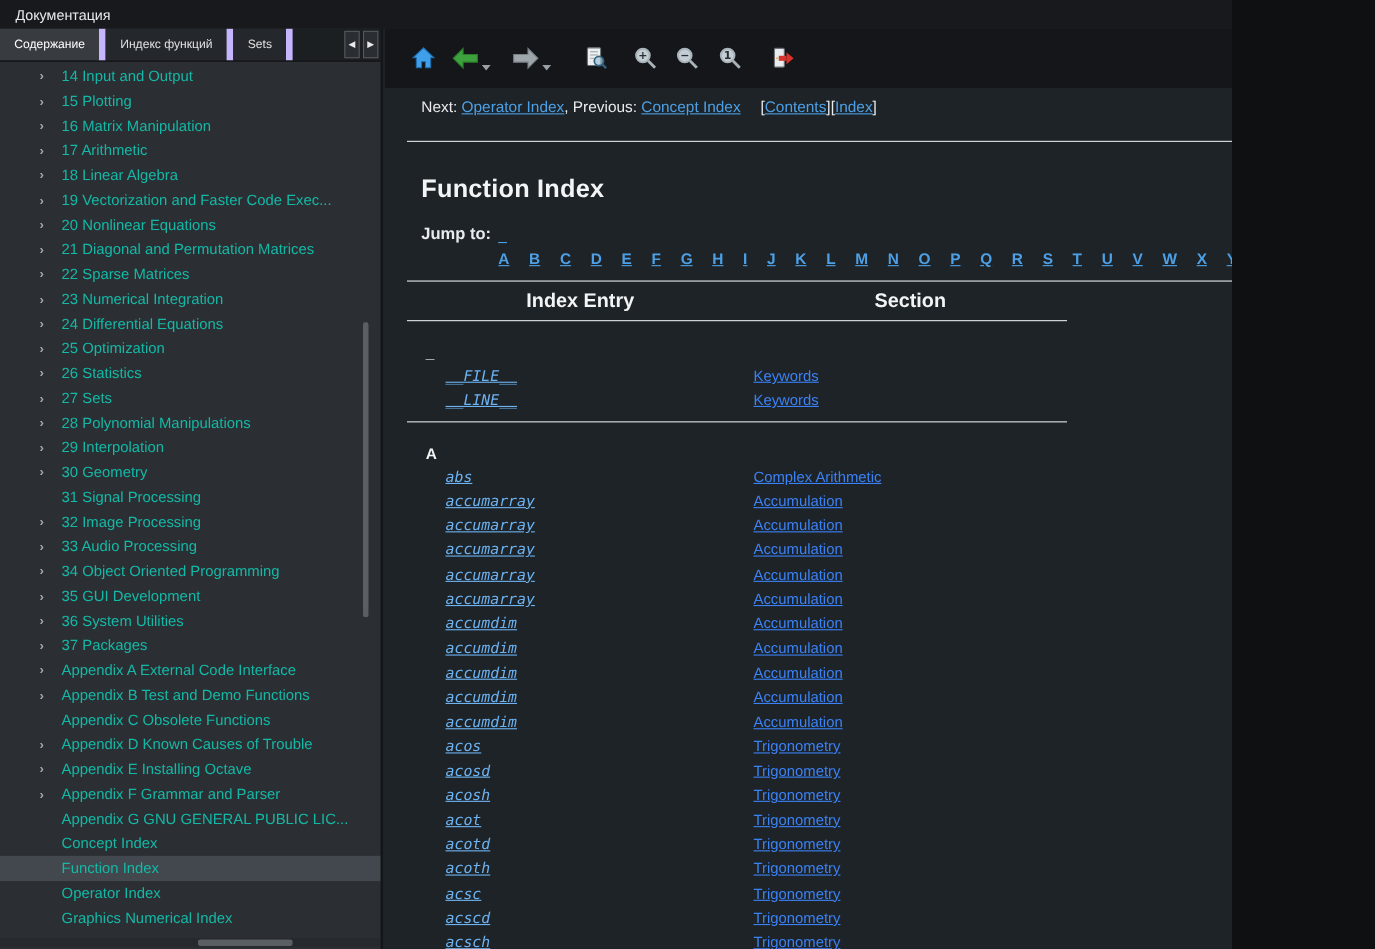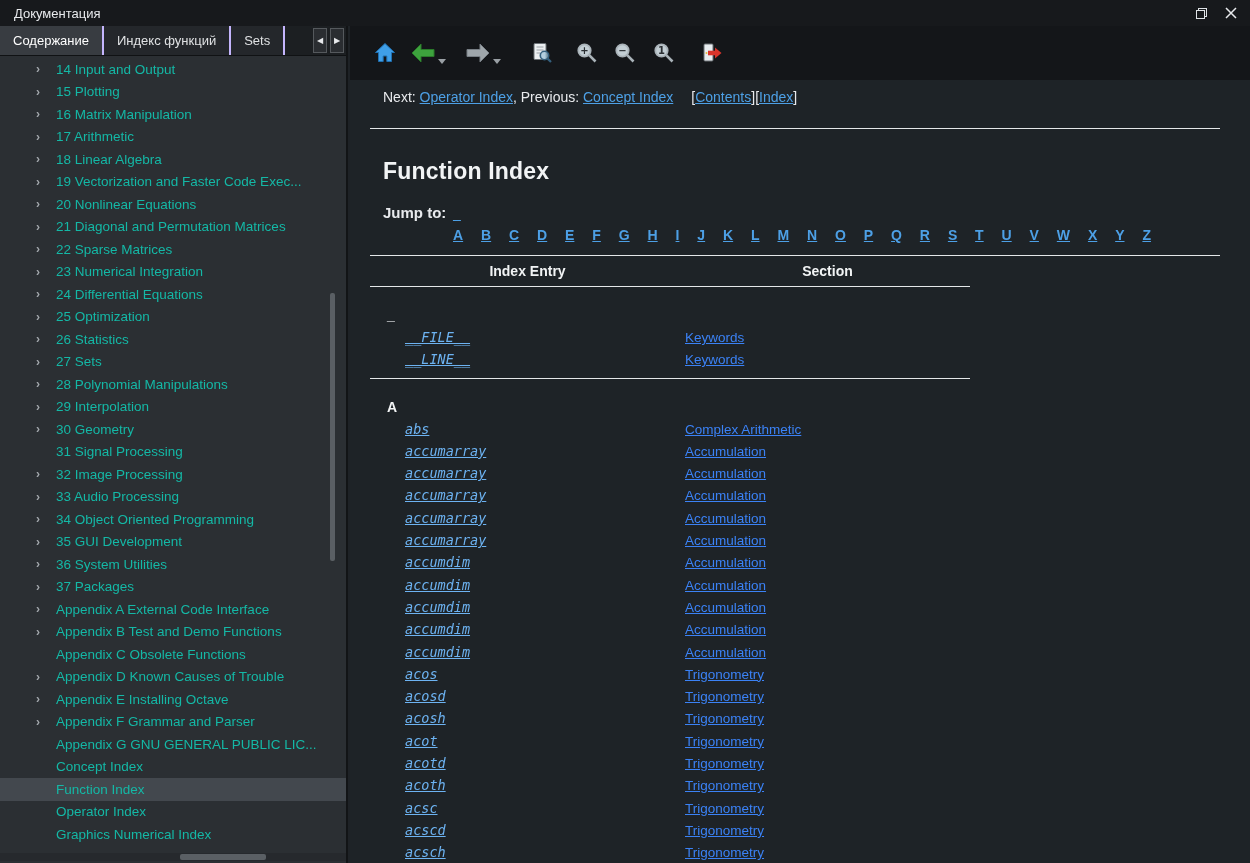--- a/index.html
+++ b/index.html
@@ -1,29 +1,29 @@
 <!DOCTYPE html>
 <html><head>
 <meta charset="utf-8">
 <style>
   * { margin:0; padding:0; box-sizing:border-box; }
   html,body { background:#0e1012; }
   body { font-family:"Liberation Sans", sans-serif; }
-  .window { position:relative; width:1250px; height:863px; background:#1e2226; overflow:hidden; }
+  .window { position:relative; width:1120px; height:863px; background:#1e2226; overflow:hidden; }
 
   
   .titlebar { position:absolute; left:0; top:0; width:1250px; height:26px; background:#17191c; display:flex; align-items:center; }
   .titlebar .title { margin-left:14px; font-size:13px; color:#e8eaed; }
   .winbtns { position:absolute; right:4px; top:0; height:26px; display:flex; align-items:center; }
   .winbtn { width:30px; height:26px; display:flex; align-items:center; justify-content:center; cursor:default; }
 
   
   .leftpanel { position:absolute; left:0; top:26px; width:348px; height:837px; background:#2b2f33; border-right:2px solid #121416; }
   .tabbar { position:relative; height:30px; background:#1c1f22; display:flex; align-items:stretch; border-bottom:1px solid #101214; overflow:hidden; }
-  .tab { padding:0 13px; display:flex; align-items:center; font-size:13px; color:#dfe1e3; background:#24272b; border-right:2px solid #c4b5fd; white-space:nowrap; overflow:hidden; }
+  .tab { padding:0 13px; display:flex; align-items:center; font-size:11px; color:#dfe1e3; background:#24272b; border-right:6px solid #c4b5fd; white-space:nowrap; overflow:hidden; }
   .tab.active { background:#383c41; color:#ffffff; }
   .tabscroll { position:absolute; right:2px; top:2px; display:flex; gap:3px; }
   .tsbtn { width:14px; height:25px; background:#2a2d31; border:1px solid #55595d; color:#e8eaed; font-size:8px; display:flex; align-items:center; justify-content:center; }
 
   .tree { position:relative; height:805px; overflow:hidden; padding-top:2px; }
   .treerow { height:22.5px; display:flex; align-items:center; padding-left:36px; cursor:default; }
   .treerow.selected { background:#43484e; }
   .chev { width:20px; font-size:12px; font-weight:bold; color:#a2a7ac; line-height:1; }
   .treelabel { font-size:13.5px; color:#14b8a6; white-space:nowrap; }
   .vthumb { position:absolute; right:11px; top:237px; width:5px; height:268px; background:#5a5f64; border-radius:2px; }
@@ -43,21 +43,21 @@
   .lnk { color:#4da0e6; text-decoration:underline; }
   .brackets { margin-left:18px; }
   hr.full { border:none; border-top:1px solid #e4e7e9; width:850px; margin:23px 0 0 0; }
   h1.doctitle { margin:29px 0 0 13px; font-size:23px; color:#f2f4f5; letter-spacing:0.2px; }
   .jump { margin:19px 0 0 13px; display:flex; font-size:14px; }
   .jump-label { font-weight:bold; font-size:15px; width:70px; flex:none; }
   .jump-links { line-height:21px; }
   .letter { color:#4da0e6; font-weight:bold; text-decoration:underline; margin-right:14px; font-size:14px; }
   hr.full.after-jump { margin-top:9px; }
   .idx-grid { display:grid; grid-template-columns:315px 285px; }
-  .idx-header { margin-top:7px; font-weight:bold; font-size:14px; text-align:center; color:#f2f4f5; }
+  .idx-header { margin-top:7px; font-weight:bold; font-size:18px; text-align:center; color:#f2f4f5; }
   hr.tline { border:none; border-top:1px solid #e4e7e9; width:600px; margin:7px 0 0 0; }
   .group-heading { margin:20px 0 3px 17px; font-weight:bold; font-size:14px; color:#f2f4f5; }
   .idx-row { line-height:21.3px; }
   .fn-cell { padding-left:35px; }
   .fn-link { font-family:"DejaVu Sans Mono", monospace; font-style:italic; font-size:13.5px; color:#6db3f2; text-decoration:underline; }
   .sec-link { font-size:13.5px; color:#3b82f6; text-decoration:underline; }
   .mt14 { margin-top:14px; }
 </style>
 </head>
 <body>

